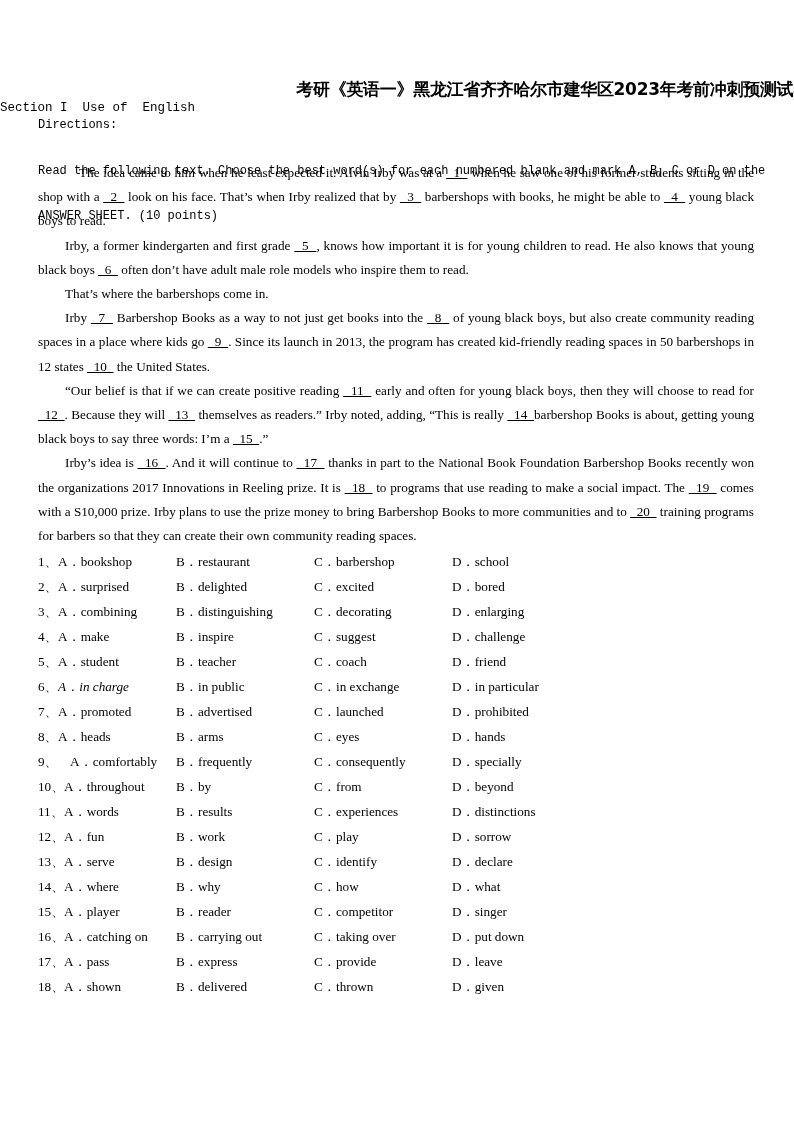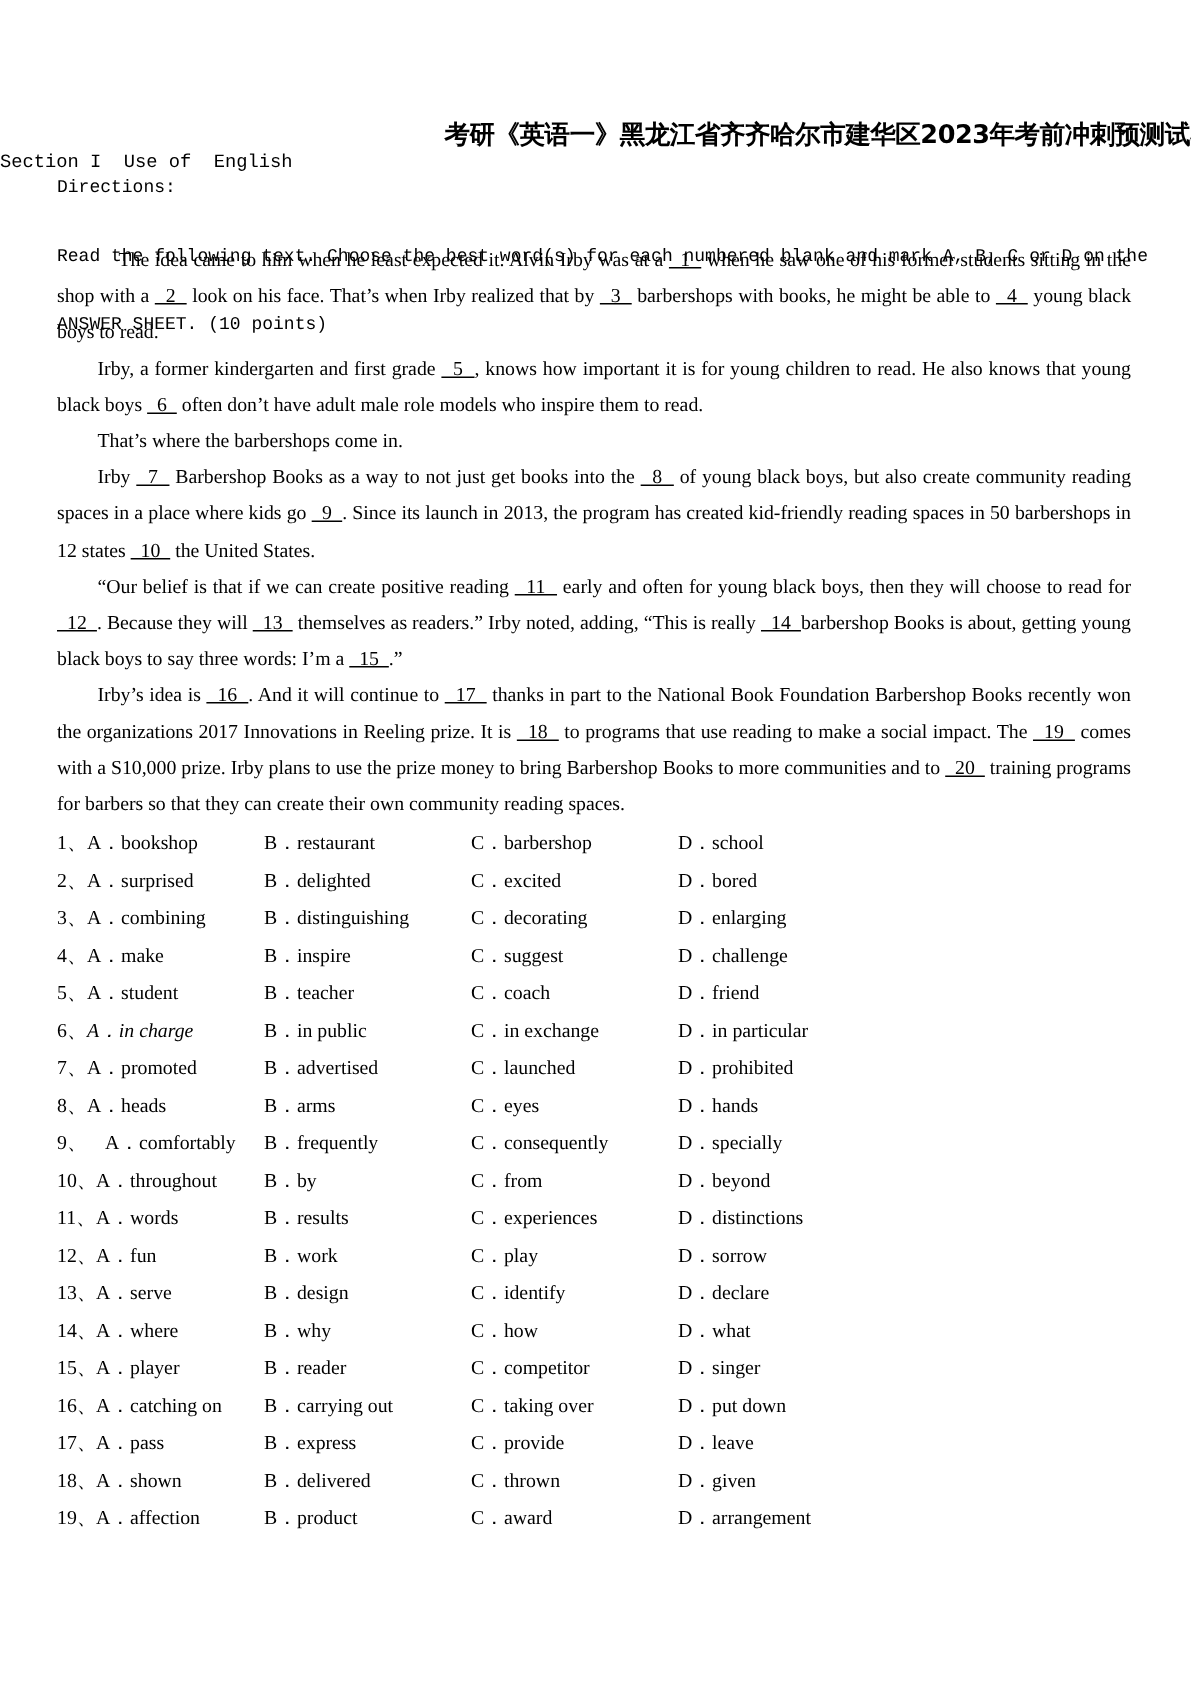--- a/index.html
+++ b/index.html
@@ -176,21 +176,14 @@
         <span class="opt-c">C．provide</span>
         <span class="opt-d">D．leave</span>
       </div>
       <div class="q-row">
         <span class="q-num">18、</span>
         <span class="opt-a" style="left: 26px;">A．shown</span>
         <span class="opt-b">B．delivered</span>
         <span class="opt-c">C．thrown</span>
         <span class="opt-d">D．given</span>
       </div>
-      <div class="q-row">
-        <span class="q-num">19、</span>
-        <span class="opt-a" style="left: 26px;">A．affection</span>
-        <span class="opt-b">B．product</span>
-        <span class="opt-c">C．award</span>
-        <span class="opt-d">D．arrangement</span>
-      </div>
     </div>
 </div>
 
 </body></html>

